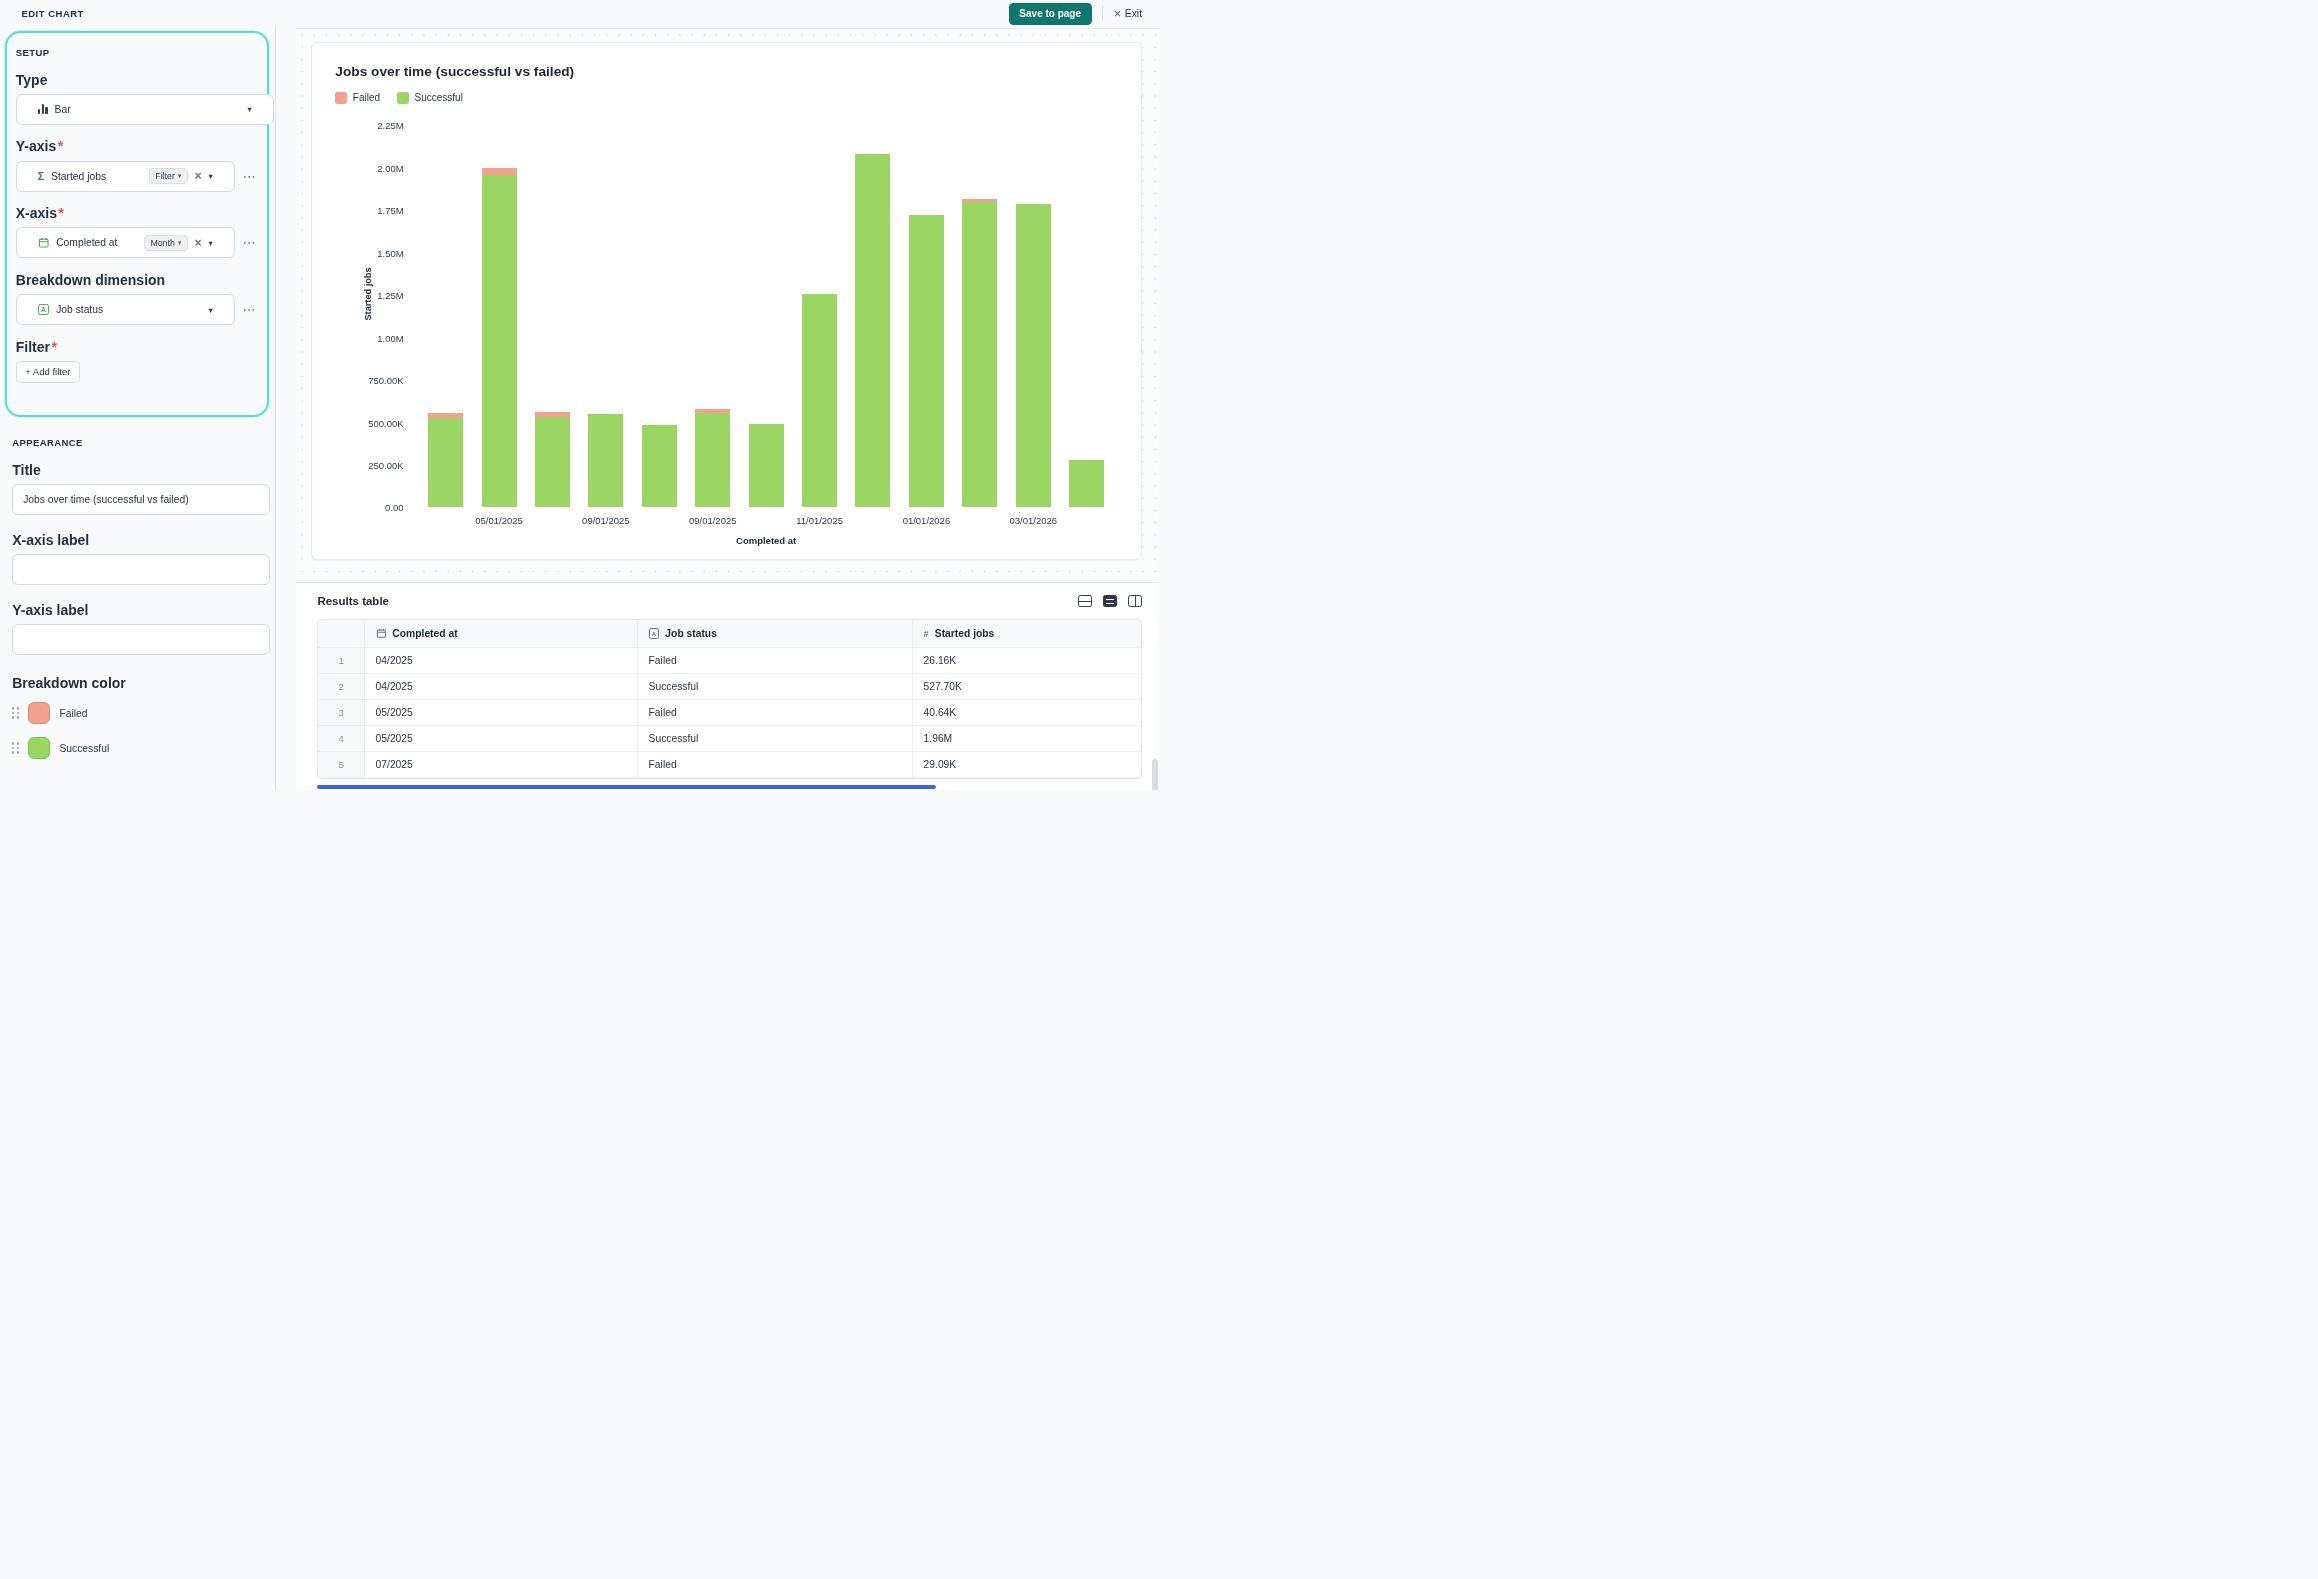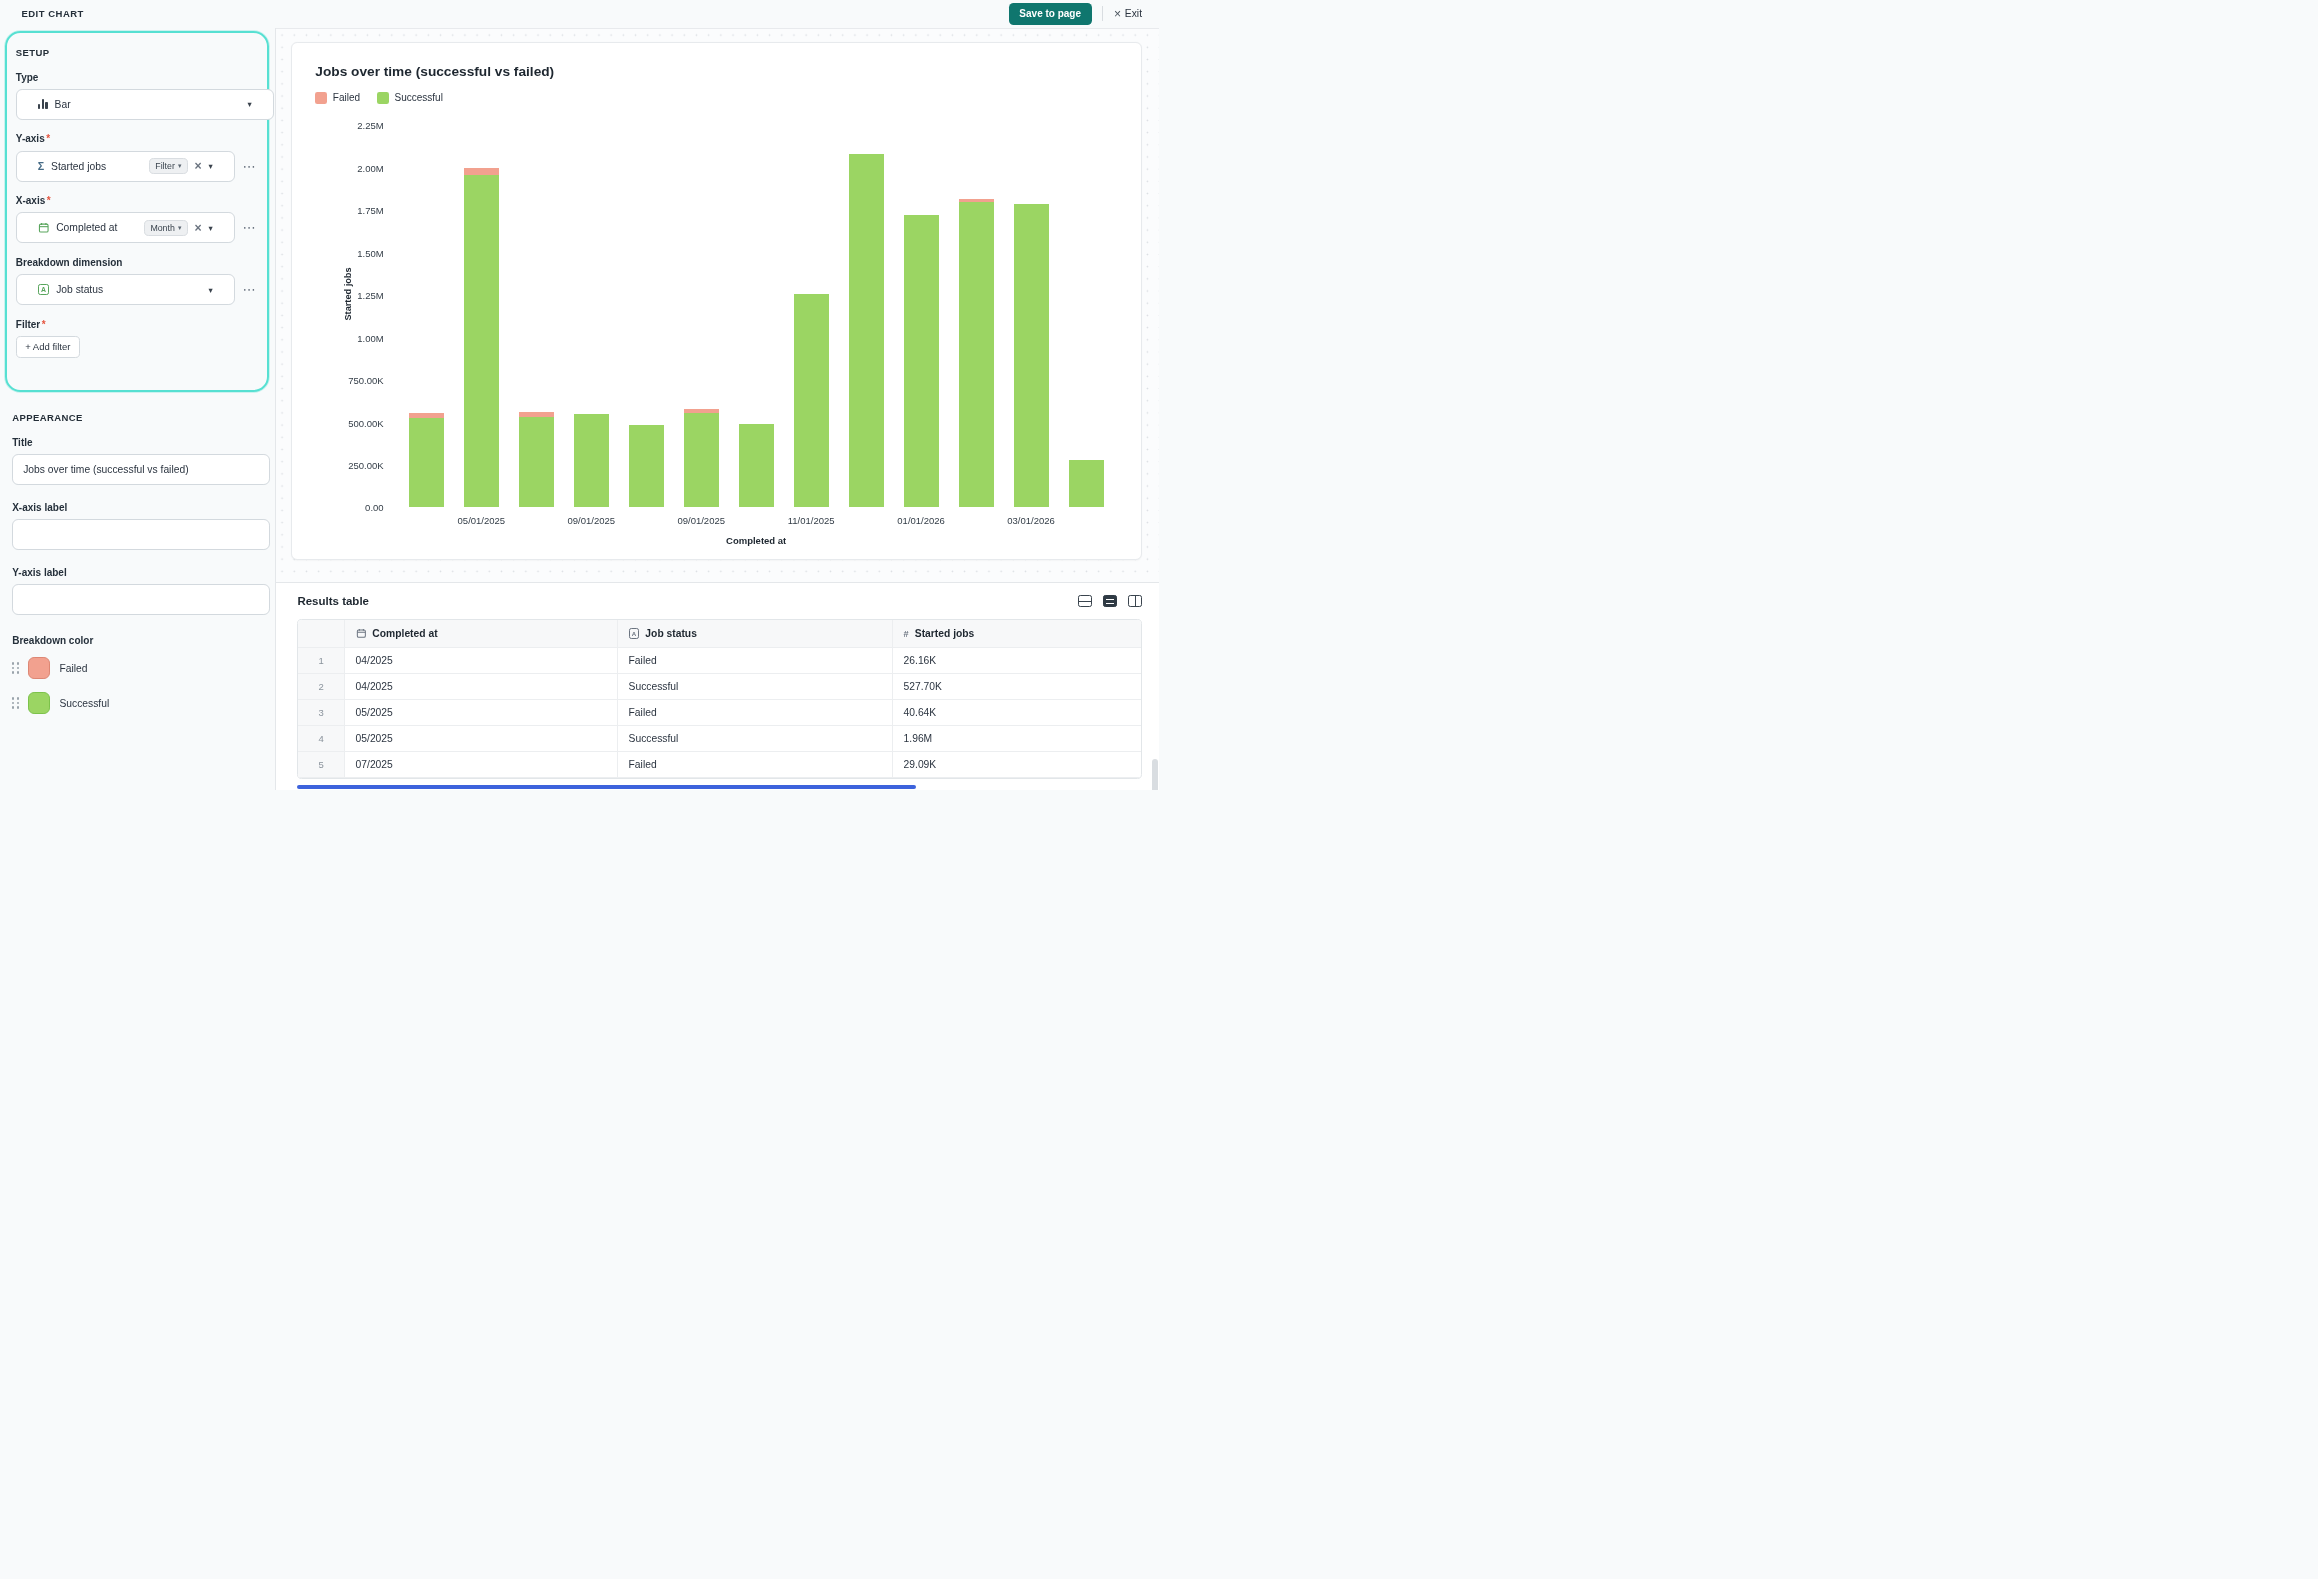--- a/index.html
+++ b/index.html
@@ -11,32 +11,32 @@
   
   .topbar { height:27.5px; flex:0 0 27.5px; display:flex; align-items:center; justify-content:space-between; padding:0 17px 0 21.4px; background:#f8fafb; }
   .topbar-title { font-size:9.5px; font-weight:bold; letter-spacing:0.5px; color:#252f3a; }
   .topbar-right { display:flex; align-items:center; gap:10.7px; }
   .save-btn { background:#0f766e; color:#fff; border:none; border-radius:4.6px; padding:5.3px 10.7px; font-size:10px; font-weight:bold; cursor:pointer; font-family:inherit; }
   .tb-divider { width:0.8px; height:15.3px; background:#d9dde1; }
   .exit { display:flex; align-items:center; gap:3.8px; cursor:pointer; font-size:10.3px; color:#2b3440; }
   .exit .x { font-size:12.2px; line-height:1; color:#4a545e; }
 
   
-  .content { flex:1; display:flex; min-height:0; }
+  .content { flex:1; display:flex; min-height:0;gap:20px; }
   .sidebar { width:276px; flex:0 0 276px; background:#f8fafb; border-right:0.8px solid #e4e7ea; overflow:hidden; padding-bottom:15.3px; }
   .main { flex:1; min-width:0; display:flex; flex-direction:column; border-top:0.8px solid #e8eaed;
           background-color:#fbfcfd;
           background-image:radial-gradient(circle,#d9dde1 0.8px,transparent 1px);
           background-size:12.2px 12.2px; }
 
   
   .setup-panel { margin:3.8px 6.1px 0 4.6px; border:2.3px solid #57e0d2; box-shadow:0 0 0 0.8px rgba(87,224,210,.35); border-radius:15.3px; padding:13.7px 10.7px 15.3px 9.2px; }
   .section-heading { font-size:9.5px; font-weight:bold; letter-spacing:0.4px; color:#242e38; margin-bottom:13.7px; }
   .field-group { margin-bottom:13.7px; }
-  .field-label { font-size:10px; font-weight:bold; color:#25303b; margin-bottom:6.1px; }
+  .field-label { font-size:14px; font-weight:bold; color:#25303b; margin-bottom:6.1px; }
   .req { color:#e5533d; font-weight:bold; margin-left:1.5px; }
 
   .select, .pill-field { background:#fff; border:0.8px solid #d3d9de; border-radius:6.1px; height:31px; display:flex; align-items:center; padding:0 21px; gap:6.9px; cursor:pointer; }
   .select { width:258px; justify-content:flex-start; }
   .select .caret, .pill-field .caret { margin-left:auto; color:#39424c; font-size:8.4px; }
   .pill-row { display:flex; align-items:center; gap:7.6px; }
   .pill-field { width:232px; }
   .pill-field .fname { flex:1; white-space:nowrap; overflow:hidden; }
   .agg-pill { display:flex; align-items:center; gap:3.1px; background:#eef0f2; border:0.8px solid #d9dde1; border-radius:4.6px; font-size:8.8px; color:#3a444e; padding:2.3px 5.3px; cursor:pointer; white-space:nowrap; }
   .agg-pill .caret { font-size:6.9px; color:#5a6570; }

